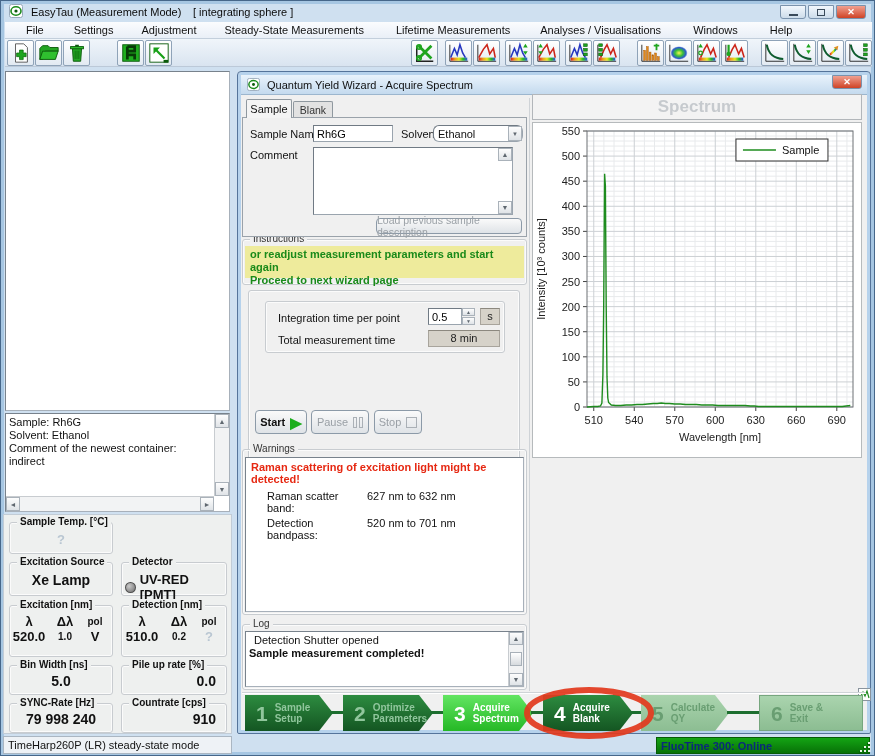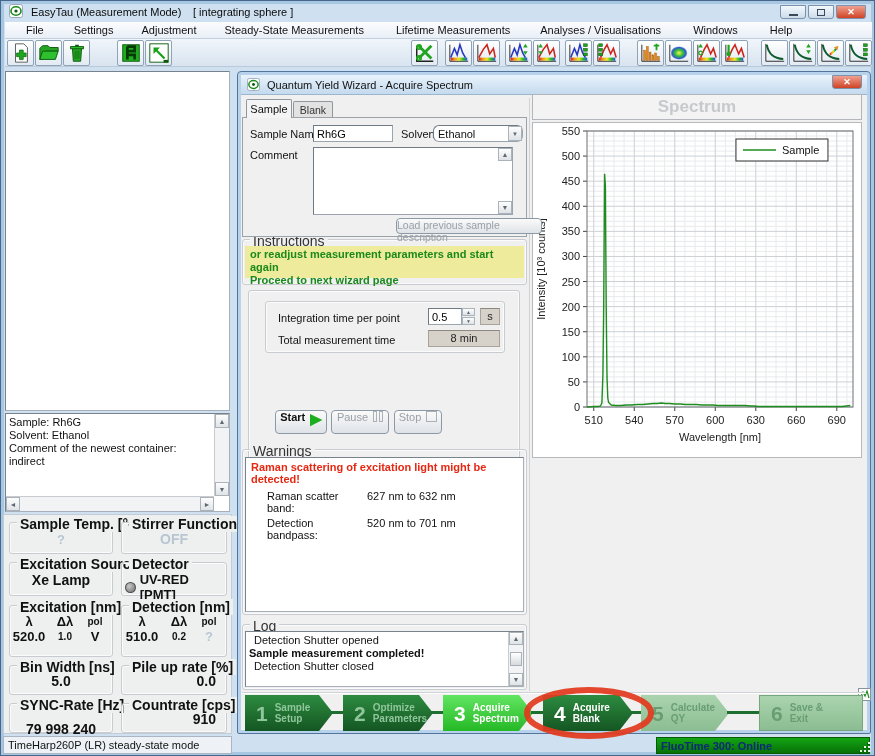--- a/index.html
+++ b/index.html
@@ -15,30 +15,30 @@
           background:linear-gradient(#f2f7fc,#cddcea);display:flex;align-items:center;justify-content:center;}
   .winbtn.close{background:linear-gradient(#f0a090,#cf4326);color:#fff;font-weight:bold;font-size:9px;}
   .menubar{display:flex;align-items:center;padding-left:10px;background:linear-gradient(#fbfcfe,#e9eff7);border-bottom:1px solid #c3cfdc;}
   .menu-item{padding:2px 11px;cursor:default;}
   .toolbar{background:linear-gradient(#f0f5fa,#d9e4f0);border-bottom:1px solid #bcc9d8;}
   .tbtn{position:absolute;top:1px;width:27px;height:26px;border:1px solid #8fa3b8;border-radius:2px;
         background:linear-gradient(#ffffff,#e2eaf2);display:flex;align-items:center;justify-content:center;}
   
   .sunken{background:#fff;border:1px solid #a7b0ba;border-top-color:#78828c;border-left-color:#78828c;}
   .gb{position:absolute;border:1px solid #c8ccd0;border-radius:3px;box-shadow:inset 0 0 0 1px #fbfbfb;}
-  .gb-label{position:absolute;top:-7px;left:7px;padding:0 3px;font-weight:bold;font-size:14px;background:#eef0ef;white-space:nowrap;}
+  .gb-label{position:absolute;top:-7px;left:7px;padding:0 3px;font-weight:bold;font-size:10px;background:#eef0ef;white-space:nowrap;}
   .gb-label.wiz{background:#f0f0f0;font-weight:normal;color:#333;}
   .dim{color:#b9c6d2;}
   .field{background:#fff;border:1px solid #9aa4ae;border-top-color:#707a84;border-left-color:#707a84;
          font-size:11px;padding:1px 3px;font-family:"Liberation Sans",sans-serif;}
   .gray-field{background:#d6d2c9;border:1px solid #a8a49c;border-top-color:#8c887f;text-align:center;color:#222;}
   .scroll-arrow{background:linear-gradient(#fdfdfd,#dfe3e7);border:1px solid #aab2ba;color:#5a6océ;
                 display:flex;align-items:center;justify-content:center;font-size:7px;color:#606870;}
   .btn{border:1px solid #8c9aa8;border-radius:4px;background:linear-gradient(#fafafa,#dfe3e7);
-       display:flex;justify-content:center;gap:5px;font-size:11px;margin-left:20px;}
+       display:flex;align-items:center;justify-content:center;gap:5px;font-size:11px;}
   .btn.disabled{color:#9aa0a6;}
   
   .step{position:absolute;top:694px;height:36px;display:flex;align-items:center;gap:7px;padding-left:11px;
         clip-path:polygon(0 0,calc(100% - 14px) 0,100% 50%,calc(100% - 14px) 100%,0 100%);}
   .step .num{font-size:21px;font-weight:bold;line-height:21px;}
   .step .lbl{font-size:10px;line-height:11px;font-weight:bold;}
   .step.done{background:linear-gradient(#2d8c40,#145622);color:#90c69c;}
   .step.current{background:linear-gradient(#62e562,#25b825);color:#fff;}
   .step.next{background:linear-gradient(#2d8c40,#145622);color:#fff;}
   .step.off{background:linear-gradient(#aad4ae,#8cbd92);color:#699e72;}
@@ -294,24 +294,20 @@
       <div class="scroll-arrow abs" style="right:0;top:0;bottom:0;width:14px;">►</div>
     </div>
   </div>
 
   <div class="abs" style="left:2px;top:513px;width:229px;height:220px;background:#eef0ef;border:1px solid #c2ccd6;"></div>
 
   <div class="gb" style="left:8px;top:521px;width:104px;height:32px;">
     <div class="gb-label">Sample Temp.  [°C]</div>
     <div class="dim bold" style="text-align:center;margin-top:9px;font-size:13px;">?</div>
   </div>
-  <div class="gb" style="left:120px;top:521px;width:106px;height:32px;">
-    <div class="gb-label">Stirrer Function</div>
-    <div class="dim bold" style="text-align:center;margin-top:8px;font-size:14px;">OFF</div>
-  </div>
 
   <div class="gb" style="left:8px;top:561px;width:104px;height:34px;">
     <div class="gb-label">Excitation Source</div>
     <div class="bold" style="text-align:center;margin-top:9px;font-size:14px;">Xe Lamp</div>
   </div>
   <div class="gb" style="left:120px;top:561px;width:106px;height:34px;">
     <div class="gb-label">Detector</div>
     <div style="display:flex;align-items:center;gap:4px;margin:9px 0 0 3px;">
       <span class="led"></span>
       <span class="bold" style="font-size:13px;">UV-RED [PMT]</span>
@@ -345,21 +341,21 @@
     <div class="gb-label">Bin Width  [ns]</div>
     <div class="bold" style="text-align:center;margin-top:7px;font-size:14px;">5.0</div>
   </div>
   <div class="gb" style="left:120px;top:664px;width:106px;height:30px;">
     <div class="gb-label">Pile up rate  [%]</div>
     <div class="bold" style="text-align:right;padding-right:10px;margin-top:7px;font-size:14px;">0.0</div>
   </div>
 
   <div class="gb" style="left:8px;top:702px;width:104px;height:30px;">
     <div class="gb-label">SYNC-Rate  [Hz]</div>
-    <div class="bold" style="text-align:center;margin-top:17px;font-size:14px;">79 998 240</div>
+    <div class="bold" style="text-align:center;margin-top:7px;font-size:14px;">79 998 240</div>
   </div>
   <div class="gb" style="left:120px;top:702px;width:106px;height:30px;">
     <div class="gb-label">Countrate  [cps]</div>
     <div class="bold" style="text-align:right;padding-right:10px;margin-top:7px;font-size:14px;">910</div>
   </div>
 
   <div class="abs" style="left:2px;top:735px;width:229px;height:18px;background:#eef2f6;border:1px solid #aab6c2;padding:2px 4px;">
     <span>TimeHarp260P (LR) steady-state mode</span>
   </div>
 
@@ -458,21 +454,20 @@
           </div>
       </div>
     </div>
 
     <div class="gb" style="left:4px;top:552px;width:285px;height:66px;">
       <div class="gb-label wiz">Log</div>
       <div class="abs sunken" style="left:2px;top:6px;right:2px;bottom:2px;">
         <div style="position:absolute;left:3px;top:2px;right:17px;line-height:13px;">
           <div style="padding-left:5px;">Detection Shutter opened</div>
           <div class="bold">Sample measurement completed!</div>
-          <div style="padding-left:5px;">Detection Shutter closed</div>
         </div>
         <div class="abs" style="right:0;top:0;bottom:0;width:15px;background:#f2f3f4;border-left:1px solid #c8ccd0;">
           <div class="scroll-arrow" style="height:13px;">▲</div>
           <div class="abs" style="left:1px;right:1px;top:20px;height:14px;background:linear-gradient(#fff,#d6dade);border:1px solid #a8b0b8;"></div>
           <div class="scroll-arrow abs" style="bottom:0;left:0;right:0;height:13px;">▼</div>
         </div>
       </div>
     </div>
 
     <div class="abs" style="left:291px;top:26px;width:1px;bottom:42px;background:#cfd3d7;"></div>

